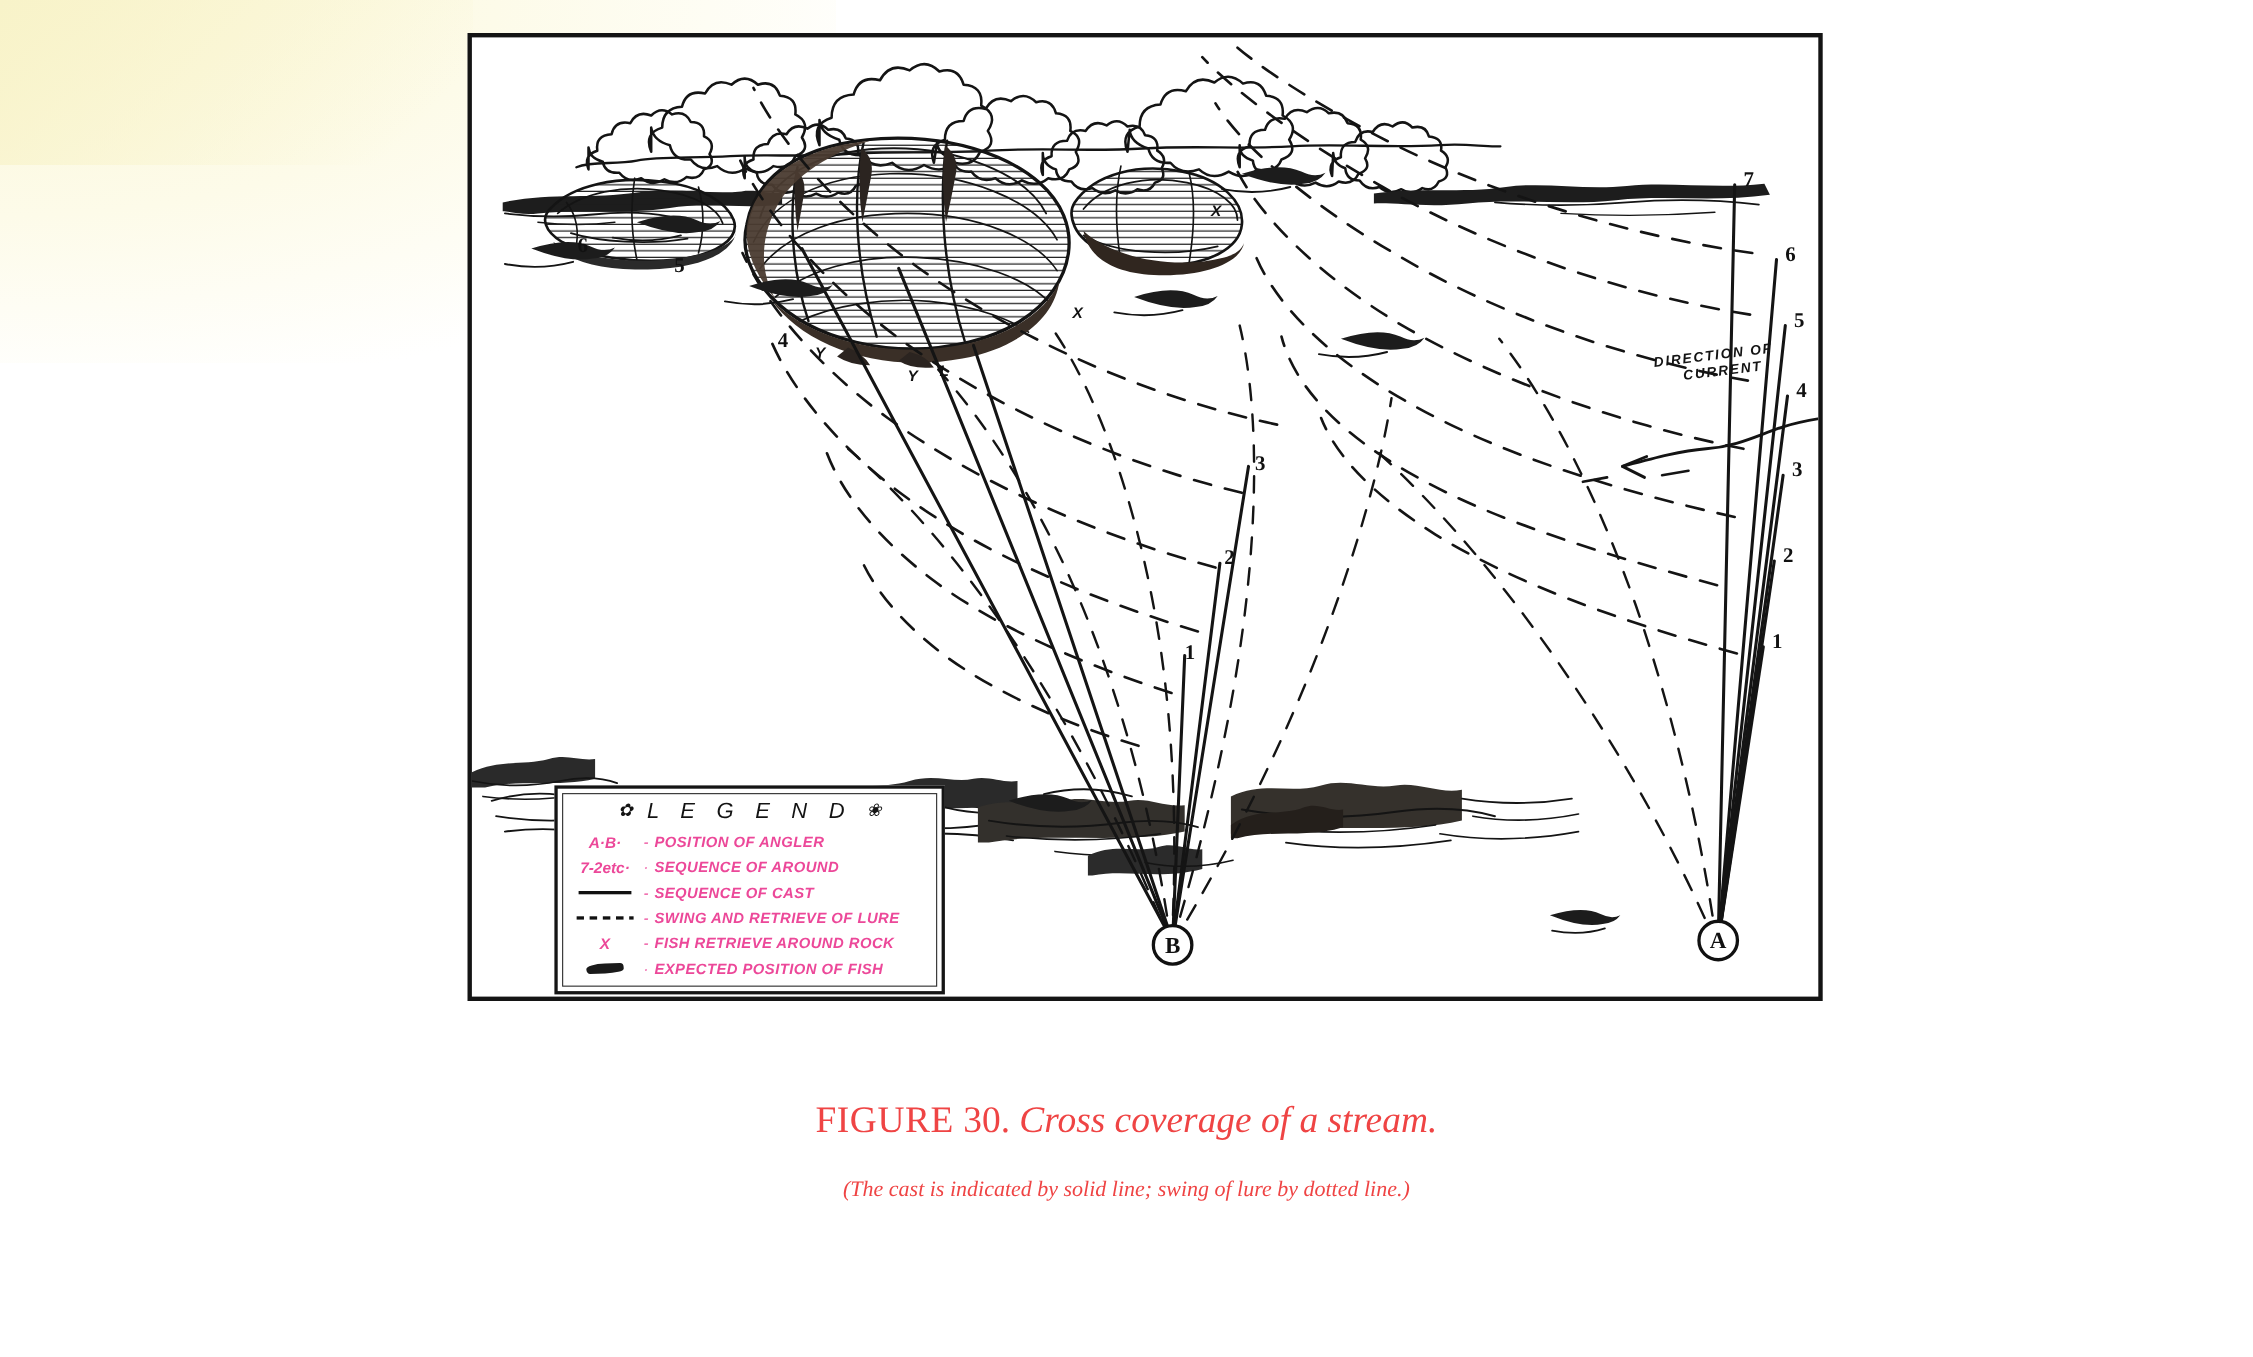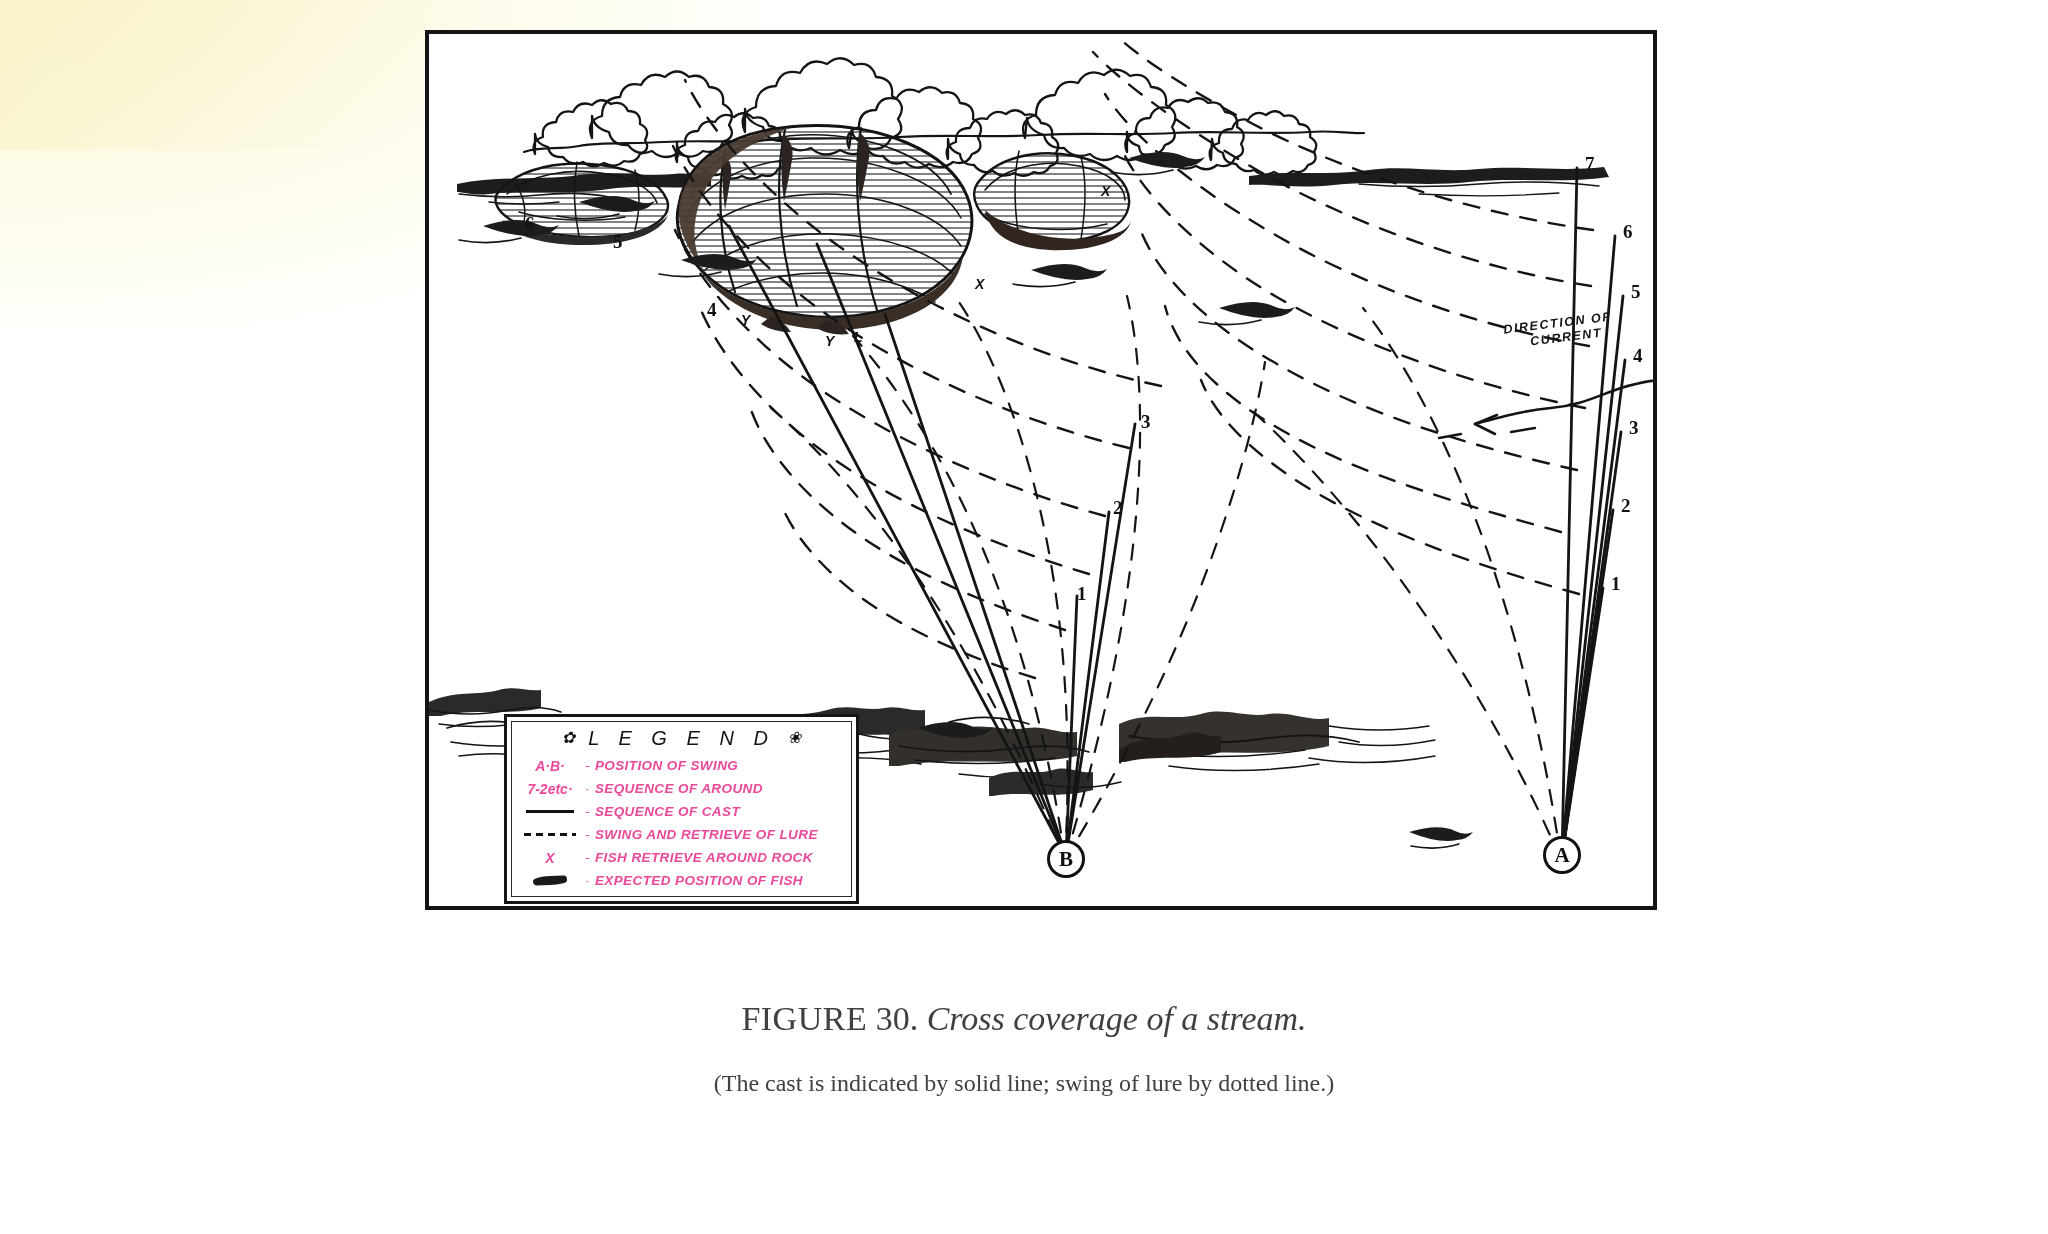--- a/index.html
+++ b/index.html
@@ -110,27 +110,27 @@
   .current-label{
     position:absolute;
     font-family:"Liberation Sans", sans-serif;
     font-style:italic;font-weight:700;font-size:12.5px;
     letter-spacing:1.6px;color:#131313;text-align:center;
     line-height:15px;white-space:nowrap;
   }
 
   
   .caption{
-    position:absolute;left:0;width:2048px;text-align:center;color:#404040;
+    position:absolute;left:0;width:2048px;text-align:center;color:#ef4444;
   }
   .cap1{ top:1000px; font-size:34px; }
   .cap1 .smallcaps{ font-variant:small-caps; letter-spacing:0.5px; font-style:normal;}
   .cap1 .num{ font-style:normal; }
   .cap1 .ital{ font-style:italic; }
-  .cap2{ top:1070px; font-size:24px; }
+  .cap2{ top:1070px; font-size:20px; font-style:italic; }
 </style>
 </head>
 <body>
 
 <div class="page-tint"></div>
 <div class="page-tint2"></div>
 
 <div class="figure-frame">
 
   <svg class="art" viewBox="0 0 1224 872" preserveAspectRatio="none">
@@ -427,21 +427,21 @@
       <span class="floret">✿</span>
       <span>L E G E N D</span>
       <span class="floret">❀</span>
     </div>
 
     <div class="legend-rows">
 
       <div class="legend-row">
         <span class="lg-sym">A·B·</span>
         <span class="lg-dash">-</span>
-        <span class="lg-txt">POSITION OF SWING</span>
+        <span class="lg-txt">POSITION OF ANGLER</span>
       </div>
 
       <div class="legend-row">
         <span class="lg-sym">7-2etc·</span>
         <span class="lg-dash">·</span>
         <span class="lg-txt">SEQUENCE OF AROUND</span>
       </div>
 
       <div class="legend-row">
         <span class="lg-sym">

